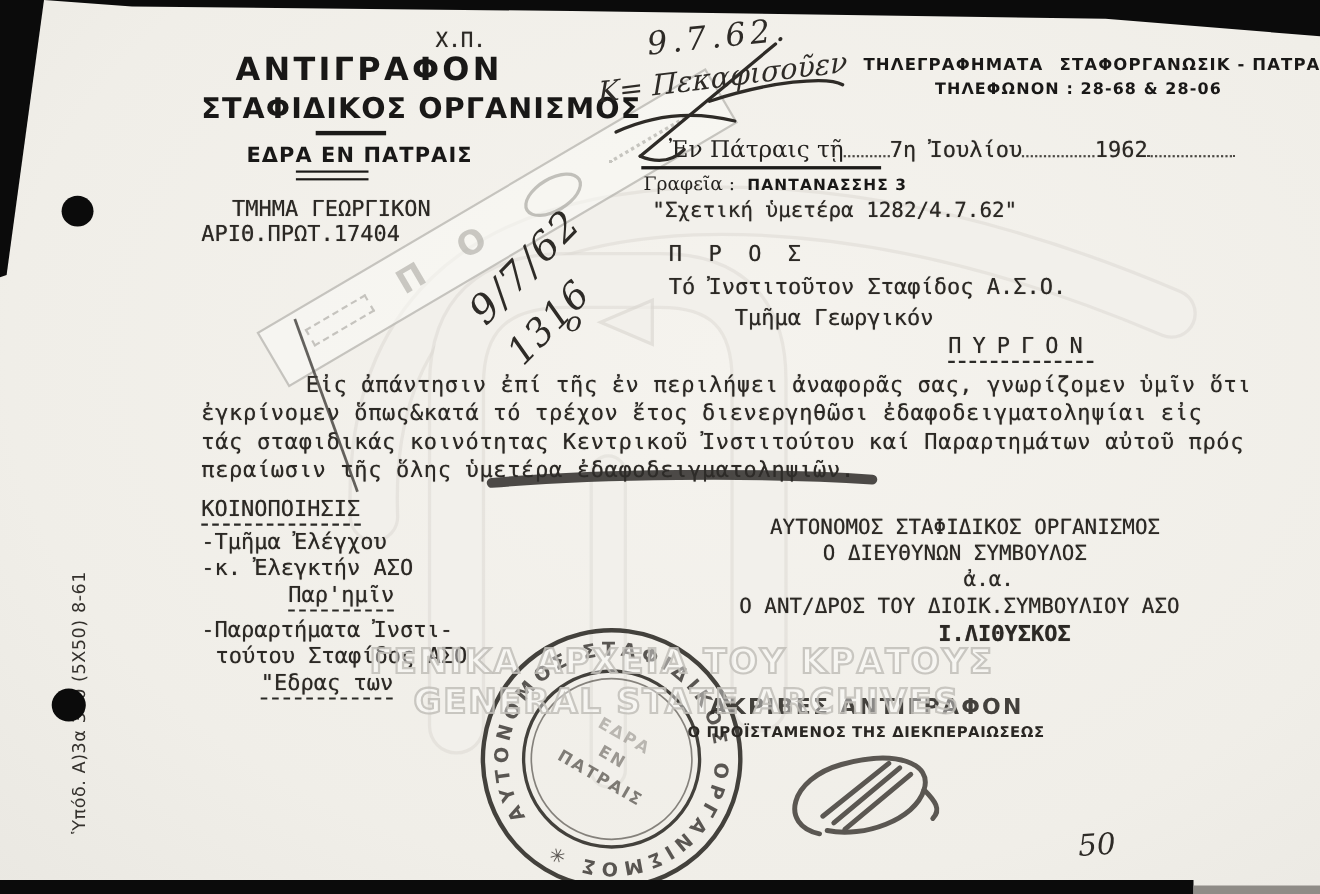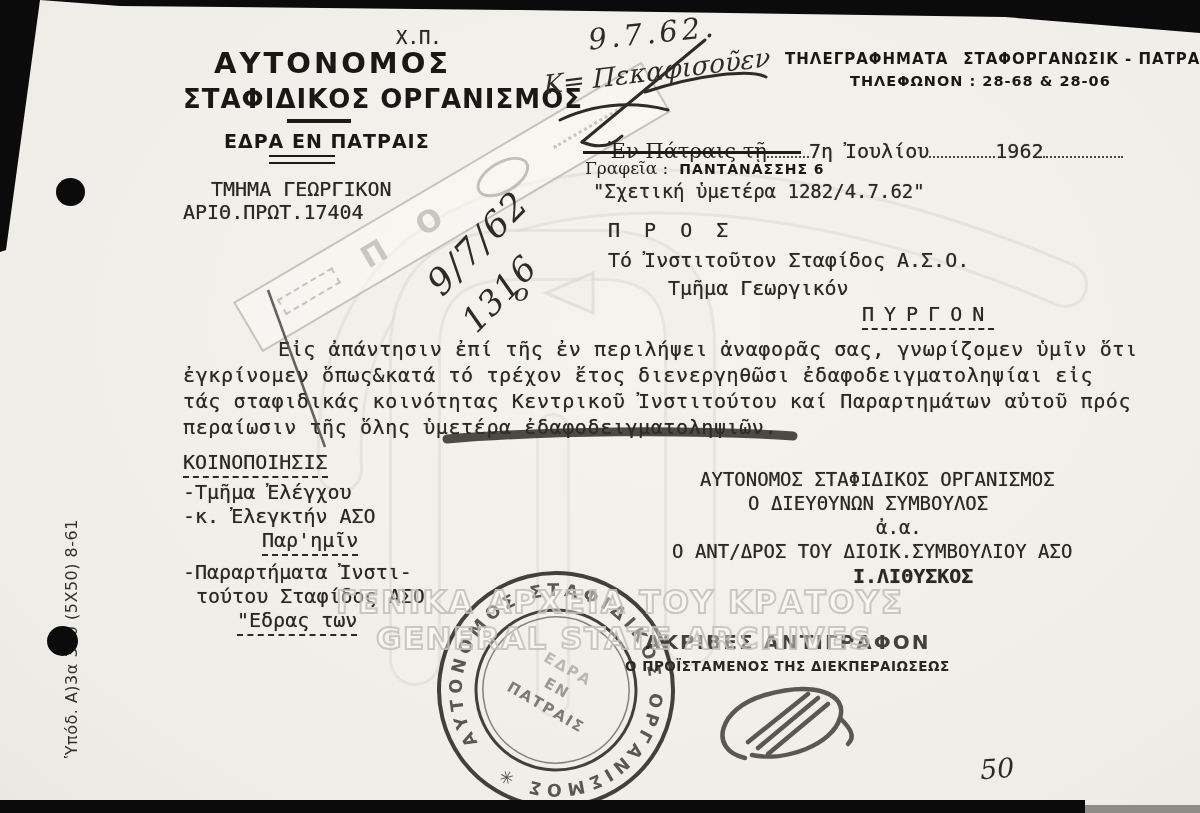--- a/index.html
+++ b/index.html
@@ -38,47 +38,47 @@
 
   <div class="abs" style="left:215px;top:178px;width:470px;height:54px;transform:rotate(-30.5deg);
               border:2px solid rgba(138,135,129,.45);background:rgba(250,249,246,.55);
               display:flex;align-items:center;justify-content:center;gap:30px;">
       <span style="width:60px;height:14px;border:2px dashed rgba(150,147,141,.5);"></span>
       <span style="font-size:30px;font-weight:bold;color:rgba(145,142,136,.45);letter-spacing:14px;">Π Ο</span>
       <span style="width:52px;height:26px;border:3px solid rgba(140,137,131,.5);border-radius:50%;"></span>
       <span style="width:80px;height:0;border-top:3px dotted rgba(150,147,141,.5);"></span>
   </div>
 
-  <div class="abs print" style="left:214px;top:46px;font-size:29px;font-weight:bold;letter-spacing:3px;">ΑΥΤΟΝΟΜΟΣ</div>
+  <div class="abs print" style="left:214px;top:46px;font-size:29px;font-weight:bold;letter-spacing:3px;">ΑΝΤΙΓΡΑΦΟΝ</div>
   <div class="abs print" style="left:183px;top:84px;font-size:26px;font-weight:bold;letter-spacing:1px;">ΣΤΑΦΙΔΙΚΟΣ  ΟΡΓΑΝΙΣΜΟΣ</div>
   <div class="abs" style="left:287px;top:119px;width:64px;height:4px;background:#1b1a18;"></div>
   <div class="abs print" style="left:224px;top:130px;font-size:19px;font-weight:bold;letter-spacing:1px;">ΕΔΡΑ  ΕΝ  ΠΑΤΡΑΙΣ</div>
   <div class="abs" style="left:269px;top:155px;width:66px;height:5px;border-top:2px solid #1b1a18;border-bottom:2px solid #1b1a18;"></div>
   <div class="abs mono" style="left:183px;top:177px;font-size:20px;margin-left:28px;">ΤΜΗΜΑ ΓΕΩΡΓΙΚΟΝ</div>
   <div class="abs mono" style="left:183px;top:200px;font-size:20px;">ΑΡΙΘ.ΠΡΩΤ.17404</div>
   <div class="abs mono" style="left:396px;top:26px;font-size:19px;text-align:right;">Χ.Π.</div>
 
   <div class="abs print" style="left:785px;top:50px;font-size:15px;white-space:nowrap;">
     <span style="font-weight:600;letter-spacing:1px;">ΤΗΛΕΓΡΑΦΗΜΑΤΑ</span>
     <span style="font-weight:800;letter-spacing:1px;margin-left:10px;">ΣΤΑΦΟΡΓΑΝΩΣΙΚ - ΠΑΤΡΑΣ</span>
   </div>
   <div class="abs print" style="left:850px;top:73px;font-size:14.5px;font-weight:600;letter-spacing:1px;">ΤΗΛΕΦΩΝΟΝ : 28-68 &amp; 28-06</div>
 
   <div class="abs" style="left:608px;top:124px;white-space:nowrap;display:flex;align-items:baseline;">
     <span class="serif" style="font-size:21px;">Ἐν Πάτραις τῇ</span>
     <span class="dots" style="width:42px;"></span>
-    <span class="mono" style="font-size:20px;margin-top:15px;">7η Ἰουλίου</span>
+    <span class="mono" style="font-size:20px;">7η Ἰουλίου</span>
     <span class="dots" style="width:66px;"></span>
     <span class="mono" style="font-size:20px;">1962</span>
     <span class="dots" style="width:80px;"></span>
   </div>
   <div class="abs" style="left:583px;top:151px;width:218px;height:3px;background:#1d1c1a;"></div>
   <div class="abs" style="left:585px;top:158px;white-space:nowrap;">
     <span class="serif" style="font-size:17px;">Γραφεῖα :</span>
-    <span class="print" style="font-size:14px;font-weight:700;letter-spacing:1px;margin-left:6px;">ΠΑΝΤΑΝΑΣΣΗΣ 6</span>
+    <span class="print" style="font-size:14px;font-weight:700;letter-spacing:1px;margin-left:6px;">ΠΑΝΤΑΝΑΣΣΗΣ 3</span>
   </div>
 
   <div class="abs mono" style="left:593px;top:180px;font-size:19px;">"Σχετική ὑμετέρα 1282/4.7.62"</div>
   <div class="abs mono" style="left:608px;top:218px;font-size:20px;letter-spacing:6px;">Π Ρ Ο Σ</div>
   <div class="abs mono" style="left:608px;top:248px;font-size:20px;">Τό Ἰνστιτοῦτον Σταφίδος Α.Σ.Ο.</div>
   <div class="abs mono" style="left:668px;top:276px;font-size:20px;">Τμῆμα Γεωργικόν</div>
   <div class="abs mono dashes" style="left:862px;top:302px;font-size:20px;letter-spacing:10px;">ΠΥΡΓΟΝ</div>
 
   <div class="abs mono" style="left:278px;top:337px;font-size:20px;letter-spacing:0.6px;white-space:nowrap;">Εἰς ἀπάντησιν ἐπί τῆς ἐν περιλήψει ἀναφορᾶς σας, γνωρίζομεν ὑμῖν ὅτι</div>
   <div class="abs mono" style="left:183px;top:363px;font-size:20px;letter-spacing:0.6px;white-space:nowrap;">ἐγκρίνομεν ὅπως&amp;κατά τό τρέχον ἔτος διενεργηθῶσι ἐδαφοδειγματοληψίαι εἰς</div>

